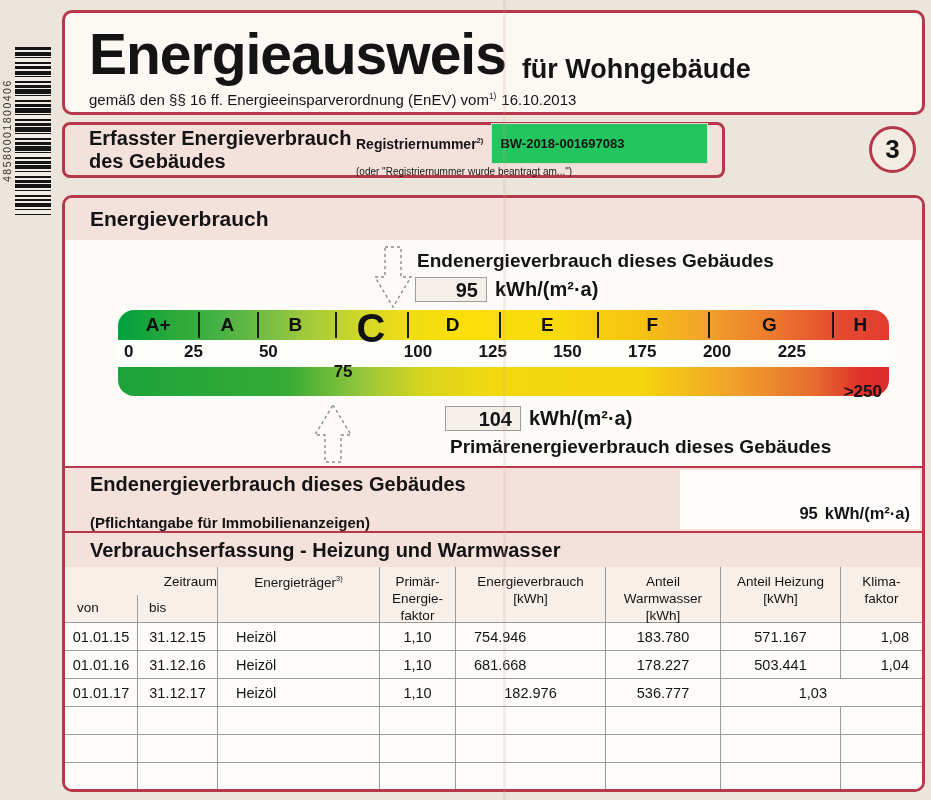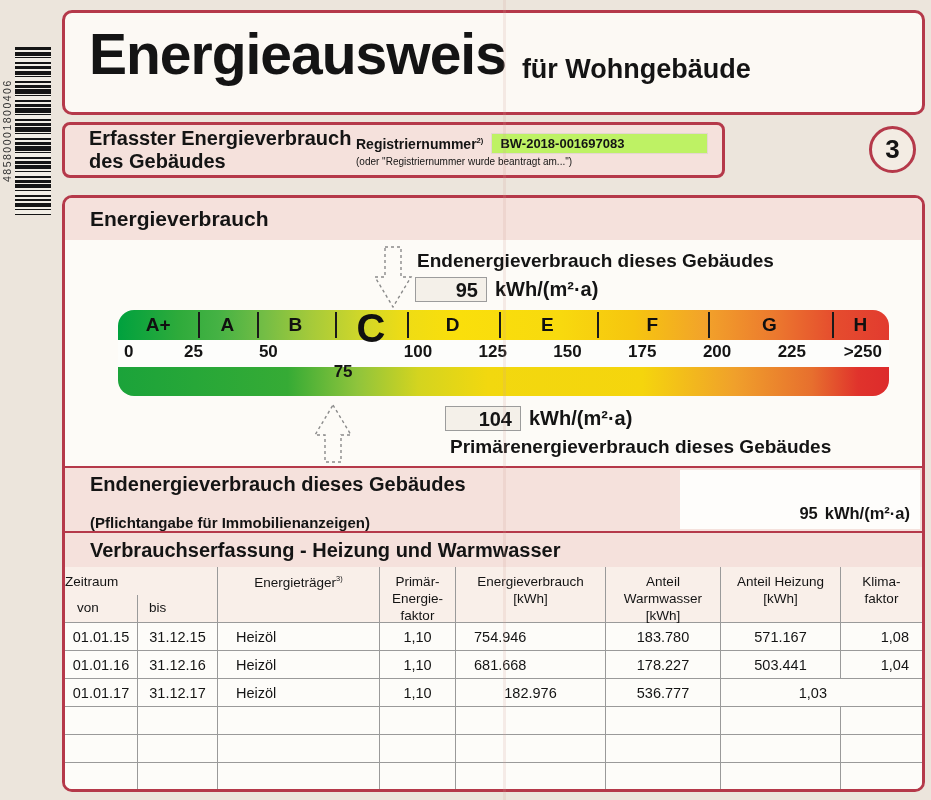--- a/index.html
+++ b/index.html
@@ -42,22 +42,22 @@
   .title-note{margin-top:6px;font-size:15px;}
   .title-note .dt{margin-left:5px;}
 
   
   .head-box{left:62px;top:122px;width:663px;height:56px;border-radius:8px;
     display:flex;align-items:center;padding:0 14px 0 24px;}
   .head-title{font-size:20px;font-weight:bold;flex:1 1 auto;}
   .reg-block{flex:0 0 auto;width:352px;}
   .reg-row{display:flex;align-items:center;gap:8px;}
   .reg-label{font-size:14px;font-weight:bold;white-space:nowrap;}
-  .reg-value{background:#bef264;border:1px solid #e4d6d0;font-size:13px;font-weight:bold;
-    padding:2px 8px;flex:1 1 auto;}
+  .reg-value{background:#22c55e;border:1px solid #e4d6d0;font-size:13px;font-weight:bold;
+    padding:12px 8px;flex:1 1 auto;}
   .reg-note{font-size:10px;margin-top:2px;}
   .page-badge{
     position:absolute;left:869px;top:126px;width:47px;height:47px;border-radius:50%;
     border:3px solid #b5394a;background:#f3ece3;box-sizing:border-box;
     display:flex;align-items:center;justify-content:center;
     font-size:26px;font-weight:bold;}
 
   
   .main-box{left:62px;top:195px;width:863px;height:597px;display:flex;flex-direction:column;overflow:hidden;}
   .band{flex:0 0 42px;display:flex;align-items:center;padding-left:25px;font-size:21px;font-weight:bold;}
@@ -99,21 +99,21 @@
   .mand-sub{font-size:15px;font-weight:bold;margin-top:18px;}
   .mand-box{position:absolute;right:2px;top:2px;bottom:2px;width:240px;background:#fefdfb;
     display:flex;align-items:flex-end;justify-content:flex-end;gap:7px;
     padding:0 10px 6px 0;box-sizing:border-box;font-size:16.5px;font-weight:bold;}
 
   
   .thead{flex:0 0 55px;display:grid;grid-template-columns:72px 80px 162px 76px 150px 115px 120px 82px;
     grid-template-rows:26px 29px;position:relative;background:#f9efe9;
     border-bottom:1px solid #9a9a9a;box-sizing:border-box;font-size:13.5px;}
   .th{white-space:pre-line;line-height:1.25;}
-  .th-zeitraum{grid-area:1/1/2/3;text-align:left;padding-top:7px;}
+  .th-zeitraum{grid-area:1/1/2/3;text-align:right;padding-top:7px;}
   .th-von{grid-area:2/1/3/2;align-self:end;padding:0 0 5px 12px;}
   .th-bis{grid-area:2/2/3/3;align-self:end;padding:0 0 5px 12px;}
   .th-span{grid-row:1/3;text-align:center;padding-top:7px;border-left:1px solid #9a9a9a;}
   .vb-line{position:absolute;left:72px;bottom:0;width:1px;height:27px;background:#9a9a9a;}
 
   .tbody{flex:1 1 auto;display:flex;flex-direction:column;background:#fdfcf9;}
   .trow{flex:1 0 28px;display:grid;grid-template-columns:72px 80px 162px 76px 150px 115px 120px 82px;
     border-bottom:1px solid #9a9a9a;box-sizing:border-box;font-size:14.5px;}
   .trow:last-child{border-bottom:none;}
   .td{display:flex;align-items:center;justify-content:center;border-left:1px solid #9a9a9a;box-sizing:border-box;}
@@ -127,20 +127,23 @@
 
 <div class="barcode-num">48580001800406</div>
 <div class="barcode"></div>
 <div class="printmark" style="left:253px;"></div>
 <div class="printmark" style="left:576px;"></div>
 
 <div class="rbox title-box">
   <div class="title-row">
     <span class="main-title">Energieausweis</span>
     <span class="title-suffix">für Wohngebäude</span>
+  </div>
+  <div class="title-note">
+    <span>gemäß den §§ 16 ff. Energieeinsparverordnung (EnEV) vom</span><sup>1)</sup><span class="dt">16.10.2013</span>
   </div>
 </div>
 
 <div class="rbox pink head-box">
   <div class="head-title">Erfasster Energieverbrauch des Gebäudes</div>
   <div class="reg-block">
     <div class="reg-row">
       <span class="reg-label"><span>Registriernummer</span><sup>2)</sup></span>
       <span class="reg-value">BW-2018-001697083</span>
     </div>
@@ -189,21 +192,21 @@
           <span class="sc-num" style="left: 1.4%;">0</span>
           <span class="sc-num" style="left: 9.8%;">25</span>
           <span class="sc-num" style="left: 19.5%;">50</span>
           <span class="sc-num" style="left: 29.2%; margin-top: 20px;">75</span>
           <span class="sc-num" style="left: 38.9%;">100</span>
           <span class="sc-num" style="left: 48.6%;">125</span>
           <span class="sc-num" style="left: 58.3%;">150</span>
           <span class="sc-num" style="left: 68%;">175</span>
           <span class="sc-num" style="left: 77.7%;">200</span>
           <span class="sc-num" style="left: 87.4%;">225</span>
-          <span class="sc-num" style="left: 96.6%;">&gt;250</span>
+          <span class="sc-num" style="left: 96.6%; margin-top: 40px;">&gt;250</span>
         </div>
       <div class="sc-bottom"></div>
     </div>
 
     <svg class="arrow" style="left:248px;top:163px;" width="40" height="61" viewBox="0 0 40 61">
       <path d="M20 2 L38 32 L28 32 L28 59 L12 59 L12 32 L2 32 Z" fill="none" stroke="#8a8a8a" stroke-width="1.4" stroke-dasharray="3,3"></path>
     </svg>
     <div class="val-row pe-val">
       <span class="val-box">104</span>
       <span class="val-unit">kWh/(m²·a)</span>

